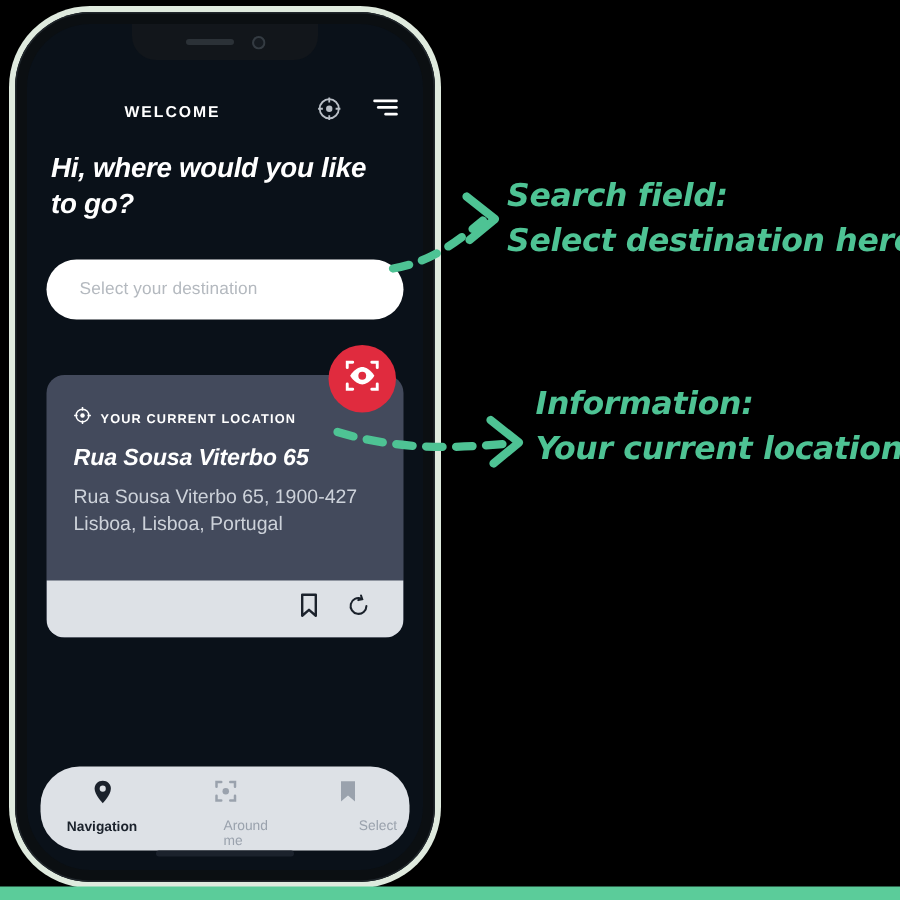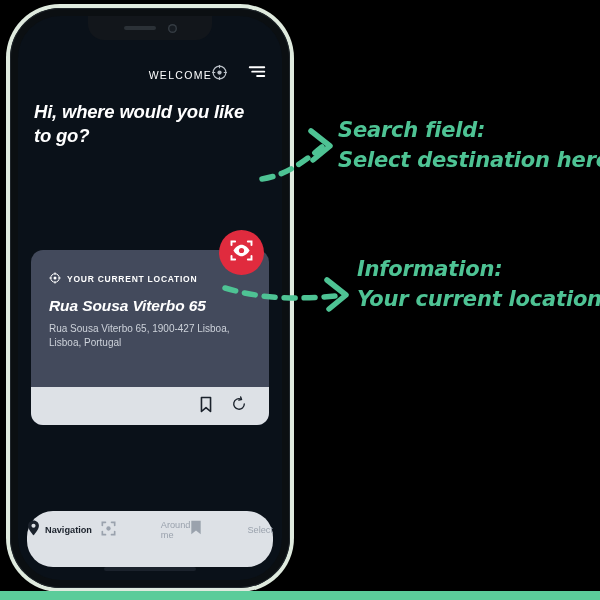--- a/index.html
+++ b/index.html
@@ -93,24 +93,24 @@
     left: 0;
     width: 264px;
     height: 26px;
     display: flex;
     align-items: center;
   }
   .header-title {
     position: absolute;
     left: 0;
     width: 100%;
-    text-align: right;
+    text-align: center;
     color: #ffffff;
     font-size: 10.5px;
-    font-weight: normal;
+    font-weight: bold;
     letter-spacing: 1.3px;
     padding-right: 70px;
     box-sizing: border-box;
   }
   .header-icon {
     position: absolute;
     display: flex;
     align-items: center;
     justify-content: center;
   }
@@ -192,21 +192,21 @@
   .card-title {
     color: #ffffff;
     font-size: 15.5px;
     font-weight: bold;
     padding: 9px 0 0 18px;
     letter-spacing: -0.1px;
     font-style: italic;
   }
   .card-address {
     color: #cdd2da;
-    font-size: 10px;
+    font-size: 13px;
     line-height: 1.42;
     padding: 7px 24px 0 18px;
   }
   .card-actions {
     position: absolute;
     left: 0;
     bottom: 0;
     width: 238px;
     height: 38px;
     background: #dde1e6;
@@ -228,20 +228,21 @@
     border-radius: 26px;
     background: #dde1e6;
     display: flex;
     align-items: flex-start;
     padding-top: 9px;
     box-sizing: border-box;
   }
   .tab-item {
     flex: 1;
     display: flex;
+    flex-direction: column;
     align-items: center;
     gap: 5px;
   }
   .tab-label {
     font-size: 9.2px;
   }
   .tab-item.active .tab-label { color: #1b222c; font-weight: bold; }
   .tab-item.inactive .tab-label { color: #9aa2ad; margin-left: 40px; }
   .home-indicator {
     position: absolute;
@@ -308,20 +309,23 @@
       <svg width="18" height="14" viewBox="0 0 22 16">
         <rect x="1" y="1" width="20" height="2.3" rx="1.1" fill="#ffffff"></rect>
         <rect x="4" y="6.4" width="17" height="2.3" rx="1.1" fill="#ffffff"></rect>
         <rect x="10" y="11.8" width="11" height="2.3" rx="1.1" fill="#ffffff"></rect>
       </svg>
     </div>
   </div>
 
   <div class="greeting">Hi, where would you like to go?</div>
 
+  <div class="search-field">
+    <span class="search-placeholder">Select your destination</span>
+  </div>
 
   <div class="ar-fab">
     <span>
       <svg width="25" height="25" viewBox="0 0 26 26" fill="none" stroke="#ffffff" stroke-width="2" stroke-linecap="round">
         <path d="M2.6 7.4 V3.6 H6.4"></path>
         <path d="M19.6 3.6 H23.4 V7.4"></path>
         <path d="M23.4 18.6 V22.4 H19.6"></path>
         <path d="M6.4 22.4 H2.6 V18.6"></path>
         <path d="M4.6 13 C7.2 8.6 11 7 13 7 C15 7 18.8 8.6 21.4 13 C18.8 17.4 15 19 13 19 C11 19 7.2 17.4 4.6 13 Z" fill="#ffffff" stroke="none"></path>
         <circle cx="13" cy="13" r="2.7" fill="#e02b3e" stroke="none"></circle>

